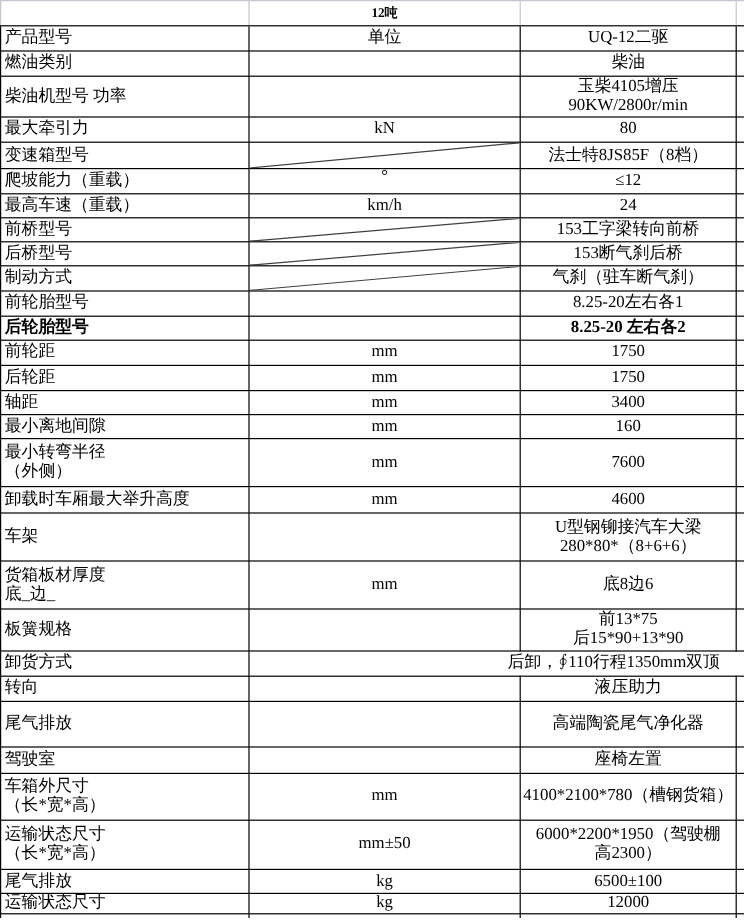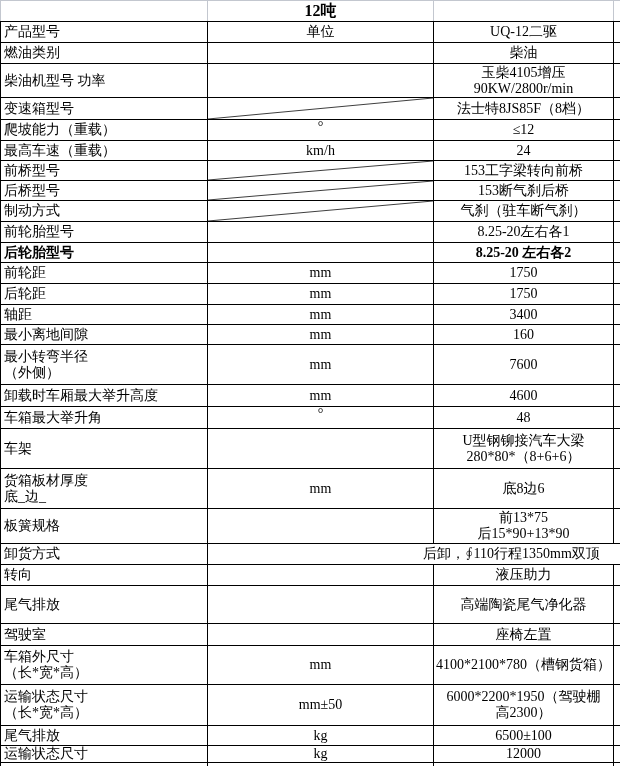--- a/index.html
+++ b/index.html
@@ -28,21 +28,21 @@
   
   .diag{position:relative;}
   .diag svg{position:absolute;left:0;top:0;width:100%;height:100%;display:block;}
   
   tr.title-row td{
     border:1px solid #c3c7cf;
     border-bottom:1px solid #000000;
     height:20px;
     text-align:center;
   }
-  tr.title-row td.tb{font-weight:bold;font-size:16px;}
+  tr.title-row td.tb{font-weight:bold;font-size:11px;}
   tr.title-row td.c4t{border-right:none;}
   
   .c-span{
     text-align:left;
     padding-left:215px;
     white-space:nowrap;
     border-right:none;
   }
   
   .ovf{position:relative;}
@@ -84,20 +84,26 @@
         <td class="c3">柴油</td>
         <td class="c4"></td>
       </tr>
       <tr style="height: 34px;">
         <td class="c1">柴油机型号 功率</td>
         <td class="c2"></td>
         <td class="c3">玉柴4105增压
 90KW/2800r/min</td>
         <td class="c4"></td>
       </tr>
+      <tr style="height: 21px;">
+        <td class="c1">最大牵引力</td>
+        <td class="c2">kN</td>
+        <td class="c3">80</td>
+        <td class="c4"></td>
+      </tr>
       <tr style="height: 22px; margin-left: 11px;">
         <td class="c1">变速箱型号</td>
         <td class="c2 diag"><svg viewBox="0 0 100 100" preserveAspectRatio="none">
             <line x1="0" y1="100" x2="100" y2="0" stroke="#3f3f3f" stroke-width="1" vector-effect="non-scaling-stroke"></line>
           </svg></td>
         <td class="c3">法士特8JS85F（8档）</td>
         <td class="c4"></td>
       </tr>
       <tr style="height: 21px; margin-top: 23px;">
         <td class="c1">爬坡能力（重载）</td>
@@ -175,26 +181,20 @@
         <td class="c1">最小转弯半径
 （外侧）</td>
         <td class="c2">mm</td>
         <td class="c3">7600</td>
         <td class="c4"></td>
       </tr>
       <tr style="height: 22px;">
         <td class="c1">卸载时车厢最大举升高度</td>
         <td class="c2">mm</td>
         <td class="c3">4600</td>
-        <td class="c4"></td>
-      </tr>
-      <tr style="height: 22px;">
-        <td class="c1">车箱最大举升角</td>
-        <td class="c2 deg">°</td>
-        <td class="c3">48</td>
         <td class="c4"></td>
       </tr>
       <tr style="height: 40px;">
         <td class="c1">车架</td>
         <td class="c2"></td>
         <td class="c3">U型钢铆接汽车大梁
 280*80*（8+6+6）</td>
         <td class="c4"></td>
       </tr>
       <tr style="height: 40px; padding-left: 44px;">

